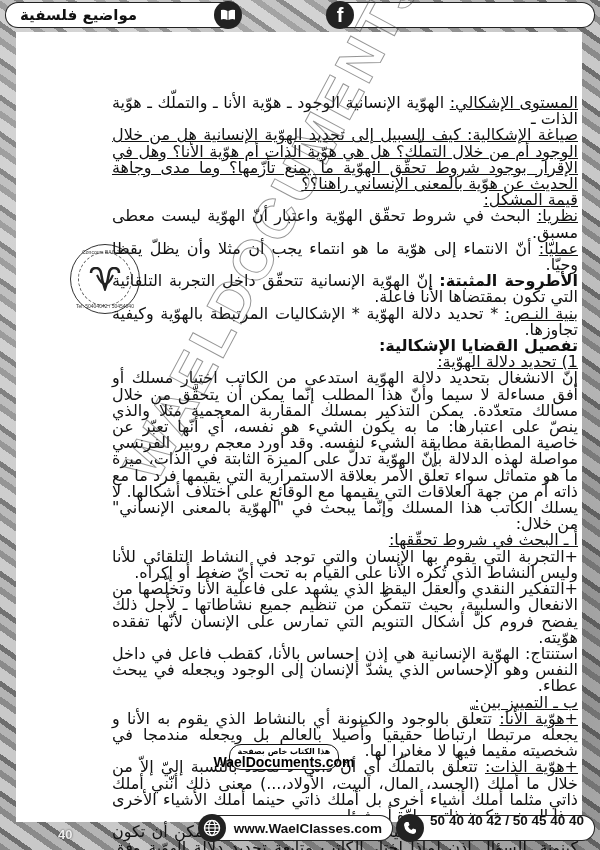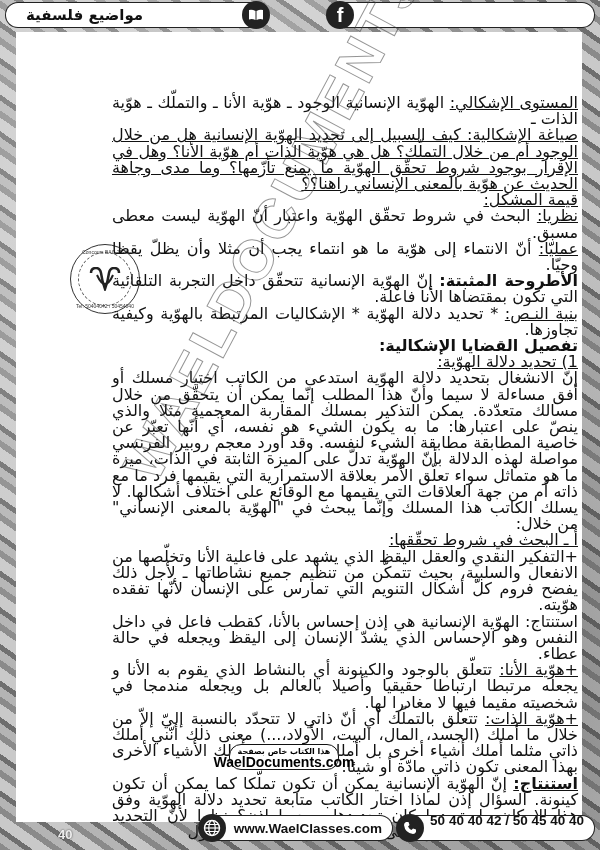--- a/index.html
+++ b/index.html
@@ -24,21 +24,21 @@
       display: flex; align-items: center; justify-content: space-between;
     }
     .pill {
       background: #fff; border-radius: 14px; height: 24px;
       display: flex; align-items: center; box-shadow: 0 0 0 1px #222;
     }
     .pill-right {
       padding: 0 12px 0 4px; width: 262px; justify-content: flex-end; position: relative;
     }
     .pill-left {
-      padding: 0 8px 0 20px; width: 256px; justify-content: flex-start; position: relative;
+      padding: 0 8px 0 14px; width: 228px; justify-content: flex-start; position: relative;
     }
     .fb-text {
       font-family: "Liberation Sans", sans-serif; font-weight: bold; font-size: 14px; color: #111;
     }
     .title-ar {
       font-family: "DejaVu Sans", sans-serif; font-weight: bold; font-size: 15px; color: #111; direction: rtl;
     }
     .round-icon {
       width: 28px; height: 28px; border-radius: 50%; background: #222; color: #fff;
       display: flex; align-items: center; justify-content: center; position: absolute;
@@ -147,22 +147,24 @@
   <p><span class="u">صياغة الإشكالية:</span><span class="u"> كيف السبيل إلى تحديد الهوّية الإنسانية هل من خلال الوجود أم من خلال التملّك؟ هل هي هوّية الذات أم هوّية الأنا؟ وهل في الإقرار بوجود شروط تحقّق الهوّية ما يمنع تأزّمها؟ وما مدى وجاهة الحديث عن هوّية بالمعنى الإنساني راهنا؟؟</span></p>
   <p class="u">قيمة المشكل:</p>
   <p><span class="u">نظريا:</span><span> البحث في شروط تحقّق الهوّية واعتبار أنّ الهوّية ليست معطى مسبق.</span></p>
   <p><span class="u">عمليّا:</span><span> أنّ الانتماء إلى هوّية ما هو انتماء يجب أن مثلا وأن يظلّ يقظا وحيّا.</span></p>
   <p><span class="b">الأطروحة المثبتة:</span><span> إنّ الهوّية الإنسانية تتحقّق داخل التجربة التلقائية التي تكون بمقتضاها الأنا فاعلة.</span></p>
   <p><span class="u">بنية النـص:</span><span> * تحديد دلالة الهوّية * الإشكاليات المرتبطة بالهوّية وكيفية تجاوزها.</span></p>
   <p class="b">تفصيل القضايا الإشكالية:</p>
   <p class="u">1) تحديد دلالة الهوّية:</p>
   <p>إنّ الانشغال بتحديد دلالة الهوّية استدعى من الكاتب اختيار مسلك أو أفق مساءلة لا سيما وأنّ هذا المطلب إنّما يمكن أن يتحقّق من خلال مسالك متعدّدة. يمكن التذكير بمسلك المقاربة المعجمية مثلا والذي ينصّ على اعتبارها: ما به يكون الشيء هو نفسه، أي أنّها تعبّر عن خاصية المطابقة مطابقة الشيء لنفسه. وقد أورد معجم روبير الفرنسي مواصلة لهذه الدلالة بأنّ الهوّية تدلّ على الميزة الثابتة في الذات، ميزة ما هو متماثل سواء تعلّق الأمر بعلاقة الاستمرارية التي يقيمها فرد ما مع ذاته أم من جهة العلاقات التي يقيمها مع الوقائع على اختلاف أشكالها. لا يسلك الكاتب هذا المسلك وإنّما يبحث في "الهوّية بالمعنى الإنساني" من خلال:</p>
   <p class="u">أ ـ البحث في شروط تحقّقها:</p>
+  <p>+التجربة التي يقوم بها الإنسان والتي توجد في النشاط التلقائي للأنا وليس النشاط الذي تُكره الأنا على القيام به تحت أيّ ضغط أو إكراه.</p>
   <p>+التفكير النقدي والعقل اليقظ الذي يشهد على فاعلية الأنا وتخلّصها من الانفعال والسلبية، بحيث تتمكّن من تنظيم جميع نشاطاتها ـ لأجل ذلك يفضح فروم كلّ أشكال التنويم التي تمارس على الإنسان لأنّها تفقده هوّيته.</p>
-  <p><span>استنتاج:</span><span> الهوّية الإنسانية هي إذن إحساس بالأنا، كقطب فاعل في داخل النفس وهو الإحساس الذي يشدّ الإنسان إلى اليقظ ويجعله في حالة عطاء.</span></p>
+  <p><span>استنتاج:</span><span> الهوّية الإنسانية هي إذن إحساس بالأنا، كقطب فاعل في داخل النفس وهو الإحساس الذي يشدّ الإنسان إلى الوجود ويجعله في يبحث عطاء.</span></p>
+  <p class="u">ب ـ التمييز بين:</p>
   <p><span class="u">+هوّية الأنا:</span><span> تتعلّق بالوجود والكينونة أي بالنشاط الذي يقوم به الأنا و يجعله مرتبطا ارتباطا حقيقيا وأصيلا بالعالم بل ويجعله مندمجا في شخصيته مقيما فيها لا مغادرا لها.</span></p>
   <p><span class="u">+هوّية الذات:</span><span> تتعلّق بالتملّك أي أنّ ذاتي لا تتحدّد بالنسبة إليّ إلاّ من خلال ما أملك (الجسد، المال، البيت، الأولاد،...) معنى ذلك أنّني أملك ذاتي مثلما أملك أشياء أخرى بل أملك ذاتي حينما أملك الأشياء الأخرى بهذا المعنى تكون ذاتي مادّة أو شيئا.</span></p>
   <p><span class="u b">استنتاج:</span><span> إنّ الهوّية الإنسانية يمكن أن تكون تملّكا كما يمكن أن تكون كينونة. السؤال إذن لماذا اختار الكاتب متابعة تحديد دلالة الهوّية وفق هذا الإمكان واستبعد إمكان تحديدها معجميا إذن؟ نظرا لأنّ التحديد المعجمي يكتفي بتقديمها على نحو عام دون أن يفصل القول</span></p>
 </div>
 
 <div class="watermark">WAELDOCUMENTS</div>
 
 <div class="notice">
   <span class="notice-ar">هذا الكتاب خاص بصفحة</span>
   <span class="notice-en">WaelDocuments.com</span>

